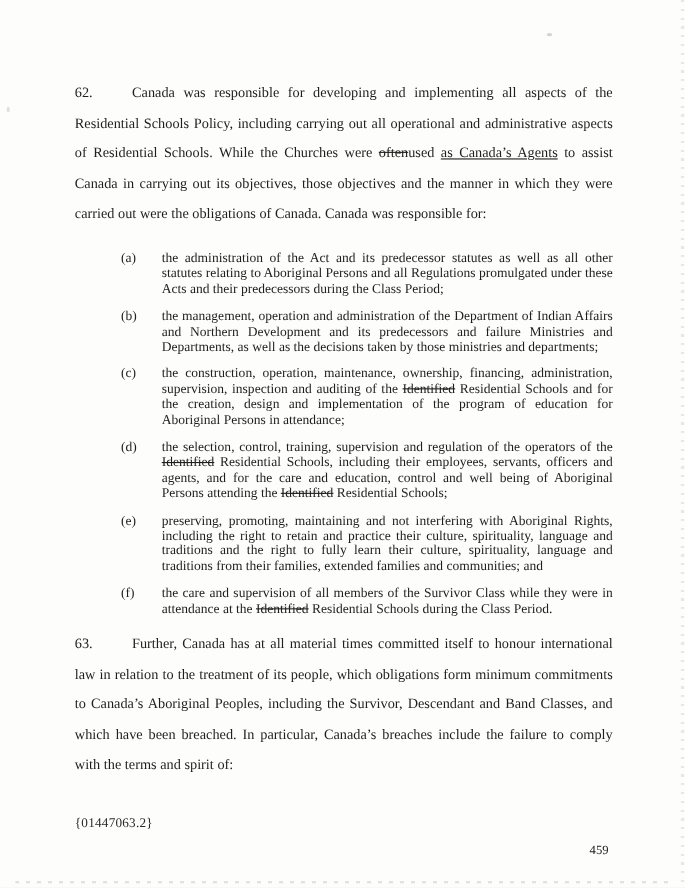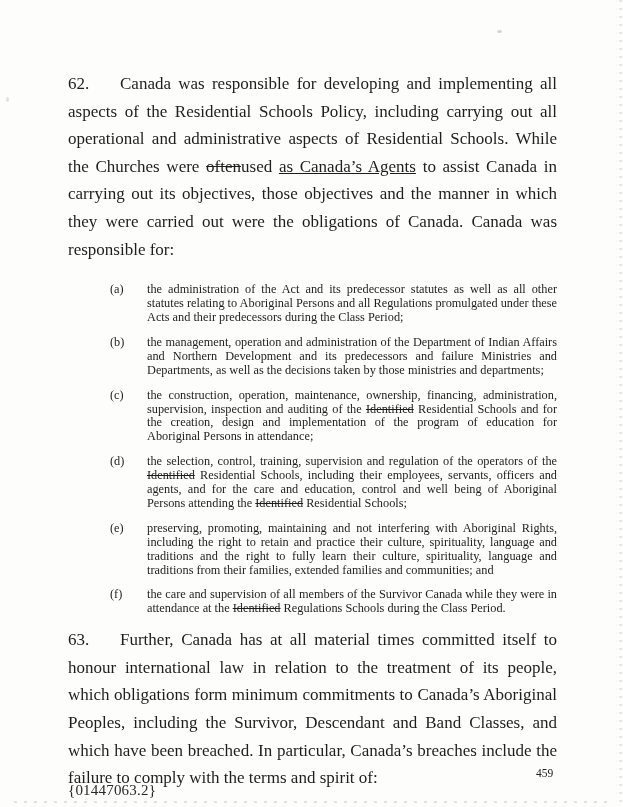--- a/index.html
+++ b/index.html
@@ -17,39 +17,39 @@
   }
   .top-page-num {
     position: absolute; top: 30px; left: 0; width: 100%;
     text-align: center; font-size: 13.5px; letter-spacing: 0.5px;
   }
   .content {
     position: absolute; left: 68px; top: 70px; width: 489px;
   }
   .para {
     margin: 0;
-    font-size: 17px; line-height: 27.6px;
+    font-size: 13px; line-height: 27.6px;
     text-align: justify;
   }
   .para-num { display: inline-block; width: 52px; }
   .sublist { margin: 20px 0 0 42px; }
   .item {
     display: flex;
     margin-bottom: 11px;
     font-size: 12.3px; line-height: 13.9px;
   }
   .item:last-child { margin-bottom: 0; }
   .item-label { width: 37px; flex: 0 0 37px; }
   .item-text { flex: 1; text-align: justify; }
   .para-63 { margin-top: 10px; }
   .seg-strike { text-decoration: line-through; }
   .seg-underline { text-decoration: underline; }
   .footer-doc {
-    position: absolute; left: 68px; top: 782px;
-    font-size: 15px; letter-spacing: 0.2px; color: #2a2a2a;
+    position: absolute; left: 68px; top: 741px;
+    font-size: 12px; letter-spacing: 0.2px; color: #2a2a2a;
   }
   .footer-page {
     position: absolute; left: 536px; top: 767px;
     font-size: 11.5px; color: #222;
   }
   
   .scan-edge-right {
     position: absolute; right: 1px; top: 0; width: 3px; height: 100%;
     background-image: repeating-linear-gradient(
       to bottom, rgba(150,150,150,0.38) 0 2px, transparent 2px 8px);
@@ -102,21 +102,21 @@
         <div class="item-text"><span class="seg-normal">the selection, control, training, supervision and regulation of the operators of the </span><span class="seg-strike">Identified</span><span class="seg-normal"> Residential Schools, including their employees, servants, officers and agents, and for the care and education, control and well being of Aboriginal Persons attending the </span><span class="seg-strike">Identified</span><span class="seg-normal"> Residential Schools;</span></div>
       </div>
 
       <div class="item">
         <span class="item-label">(e)</span>
         <div class="item-text"><span class="seg-normal">preserving, promoting, maintaining and not interfering with Aboriginal Rights, including the right to retain and practice their culture, spirituality, language and traditions and the right to fully learn their culture, spirituality, language and traditions from their families, extended families and communities; and</span></div>
       </div>
 
       <div class="item">
         <span class="item-label">(f)</span>
-        <div class="item-text"><span class="seg-normal">the care and supervision of all members of the Survivor Canada while they were in attendance at the </span><span class="seg-strike">Identified</span><span class="seg-normal"> Regulations Schools during the Class Period.</span></div>
+        <div class="item-text"><span class="seg-normal">the care and supervision of all members of the Survivor Class while they were in attendance at the </span><span class="seg-strike">Identified</span><span class="seg-normal"> Residential Schools during the Class Period.</span></div>
       </div>
 
     </div>
 
     <p class="para para-63"><span class="para-num">63.</span><span><span class="seg-normal">Further, Canada has at all material times committed itself to honour international law in relation to the treatment of its people, which obligations form minimum commitments to Canada’s Aboriginal Peoples, including the Survivor, Descendant and Band Classes, and which have been breached.  In particular, Canada’s breaches include the failure to comply with the terms and spirit of:</span></span></p>
 
   </div>
 
   <div class="footer-doc">{01447063.2}</div>
 

